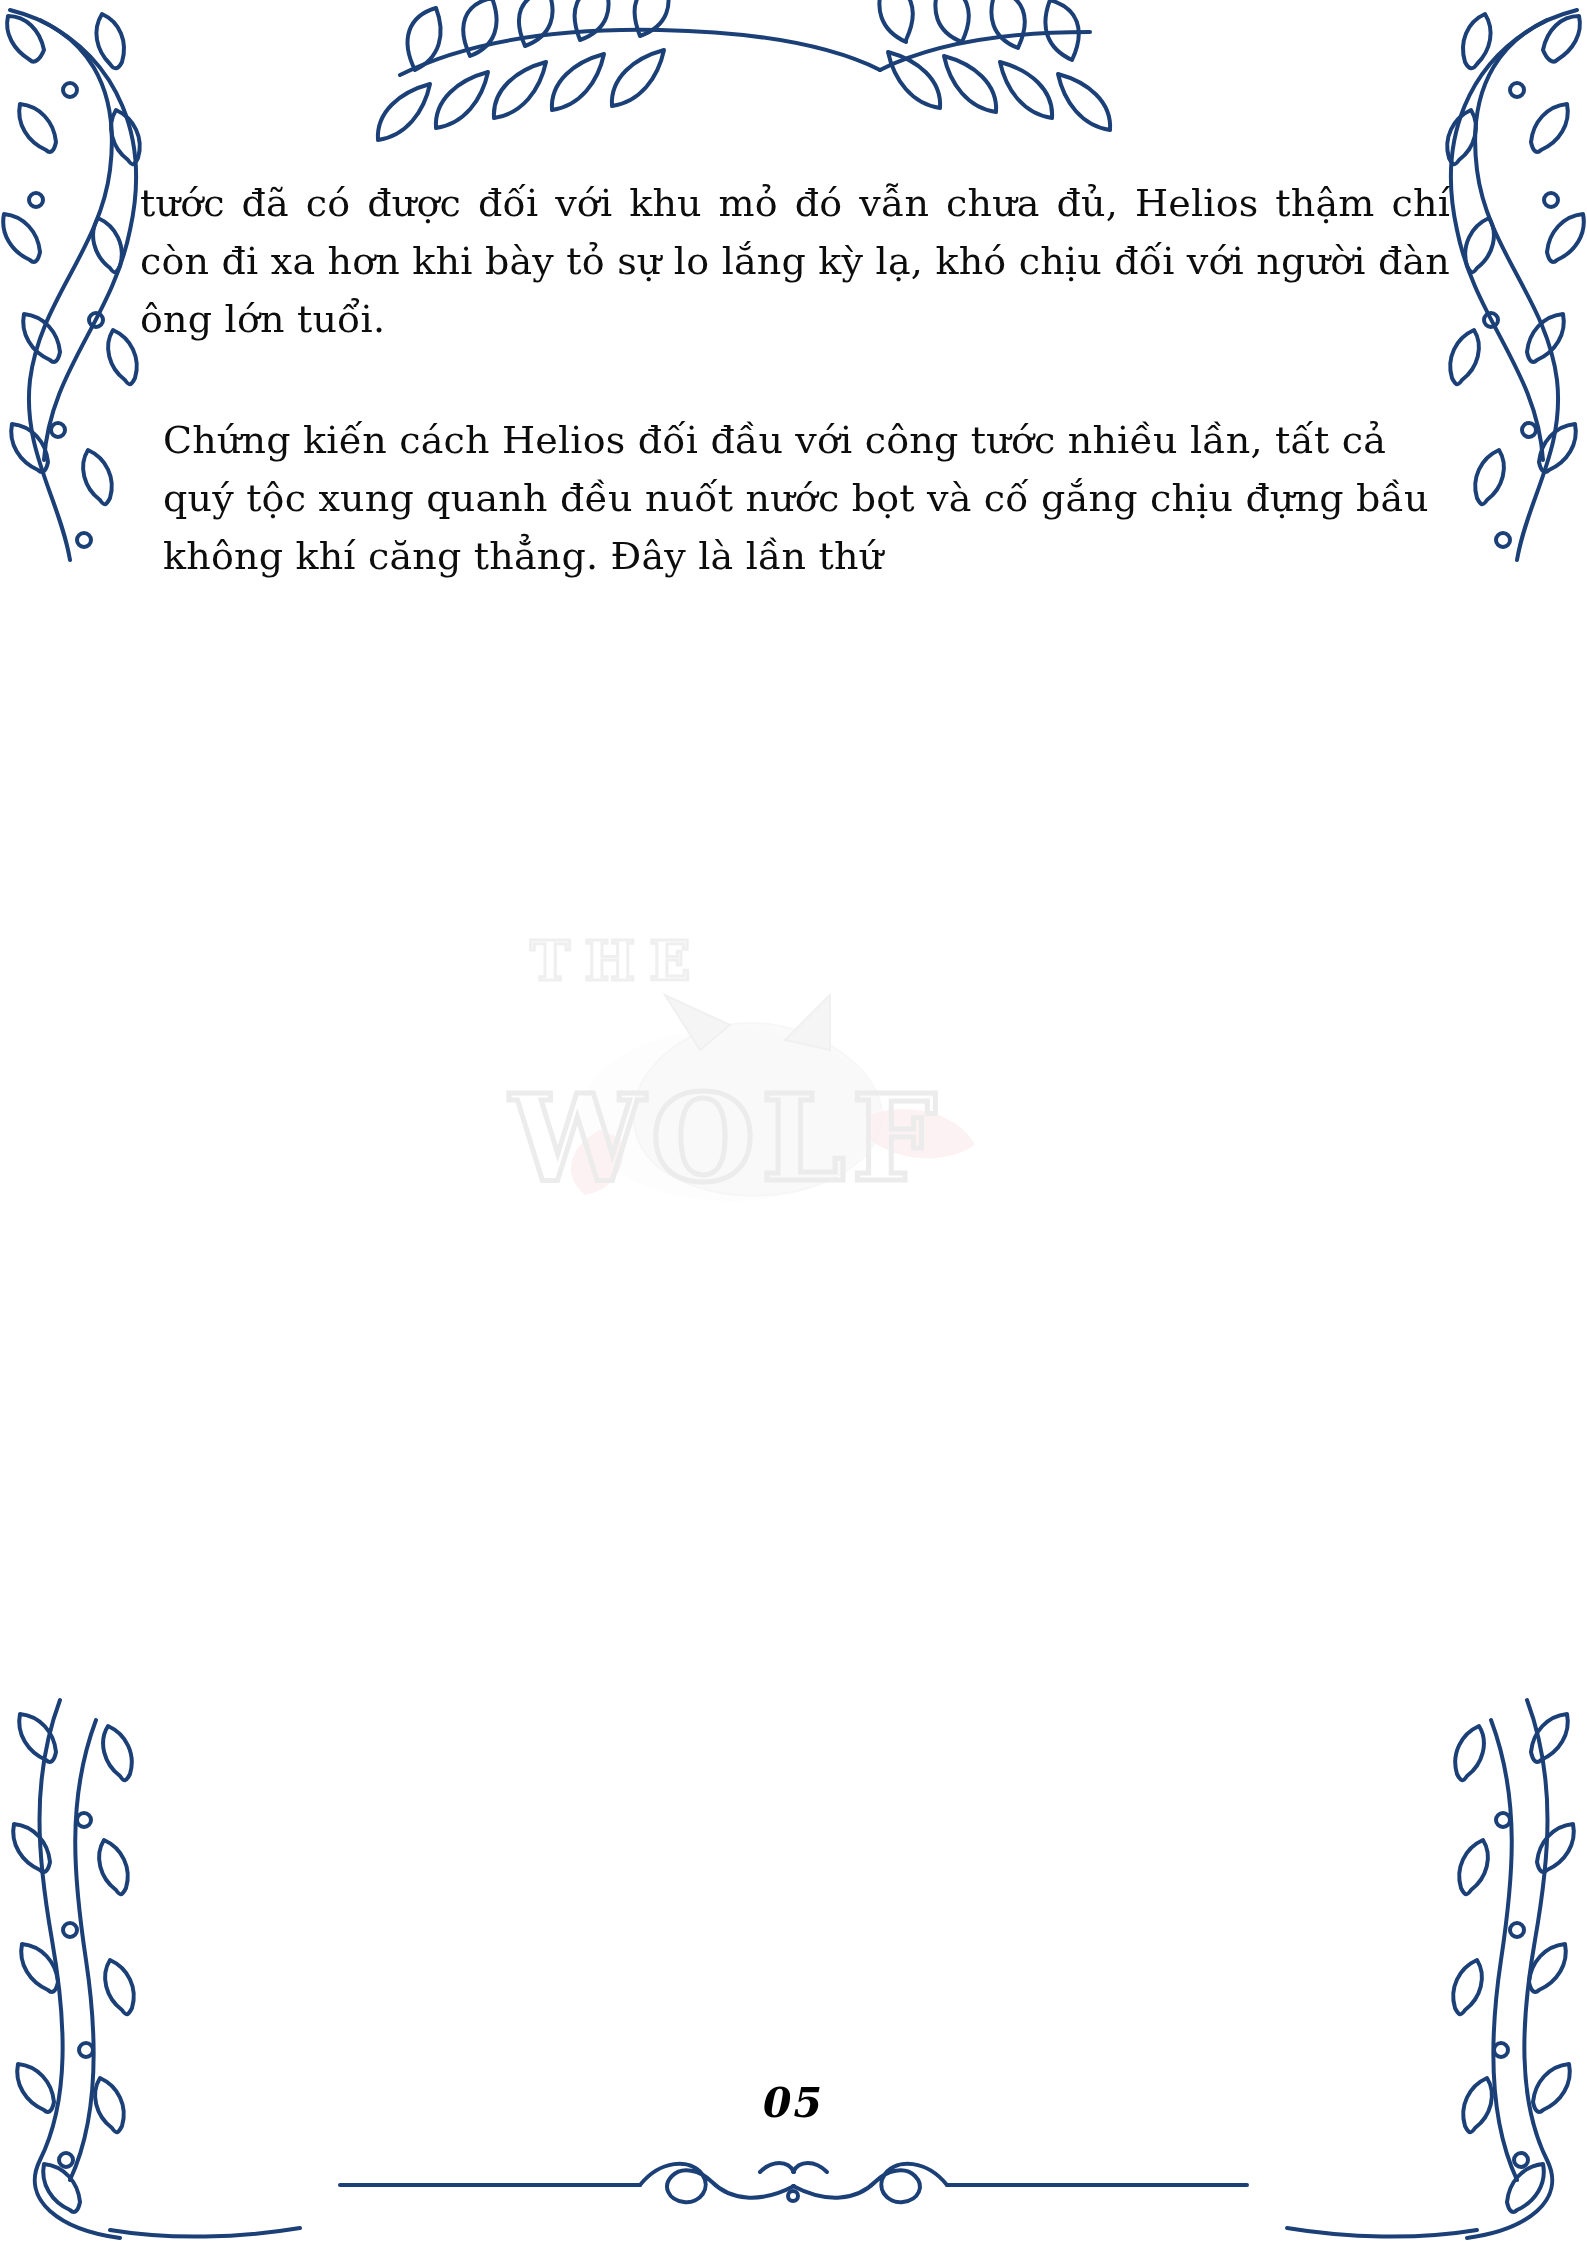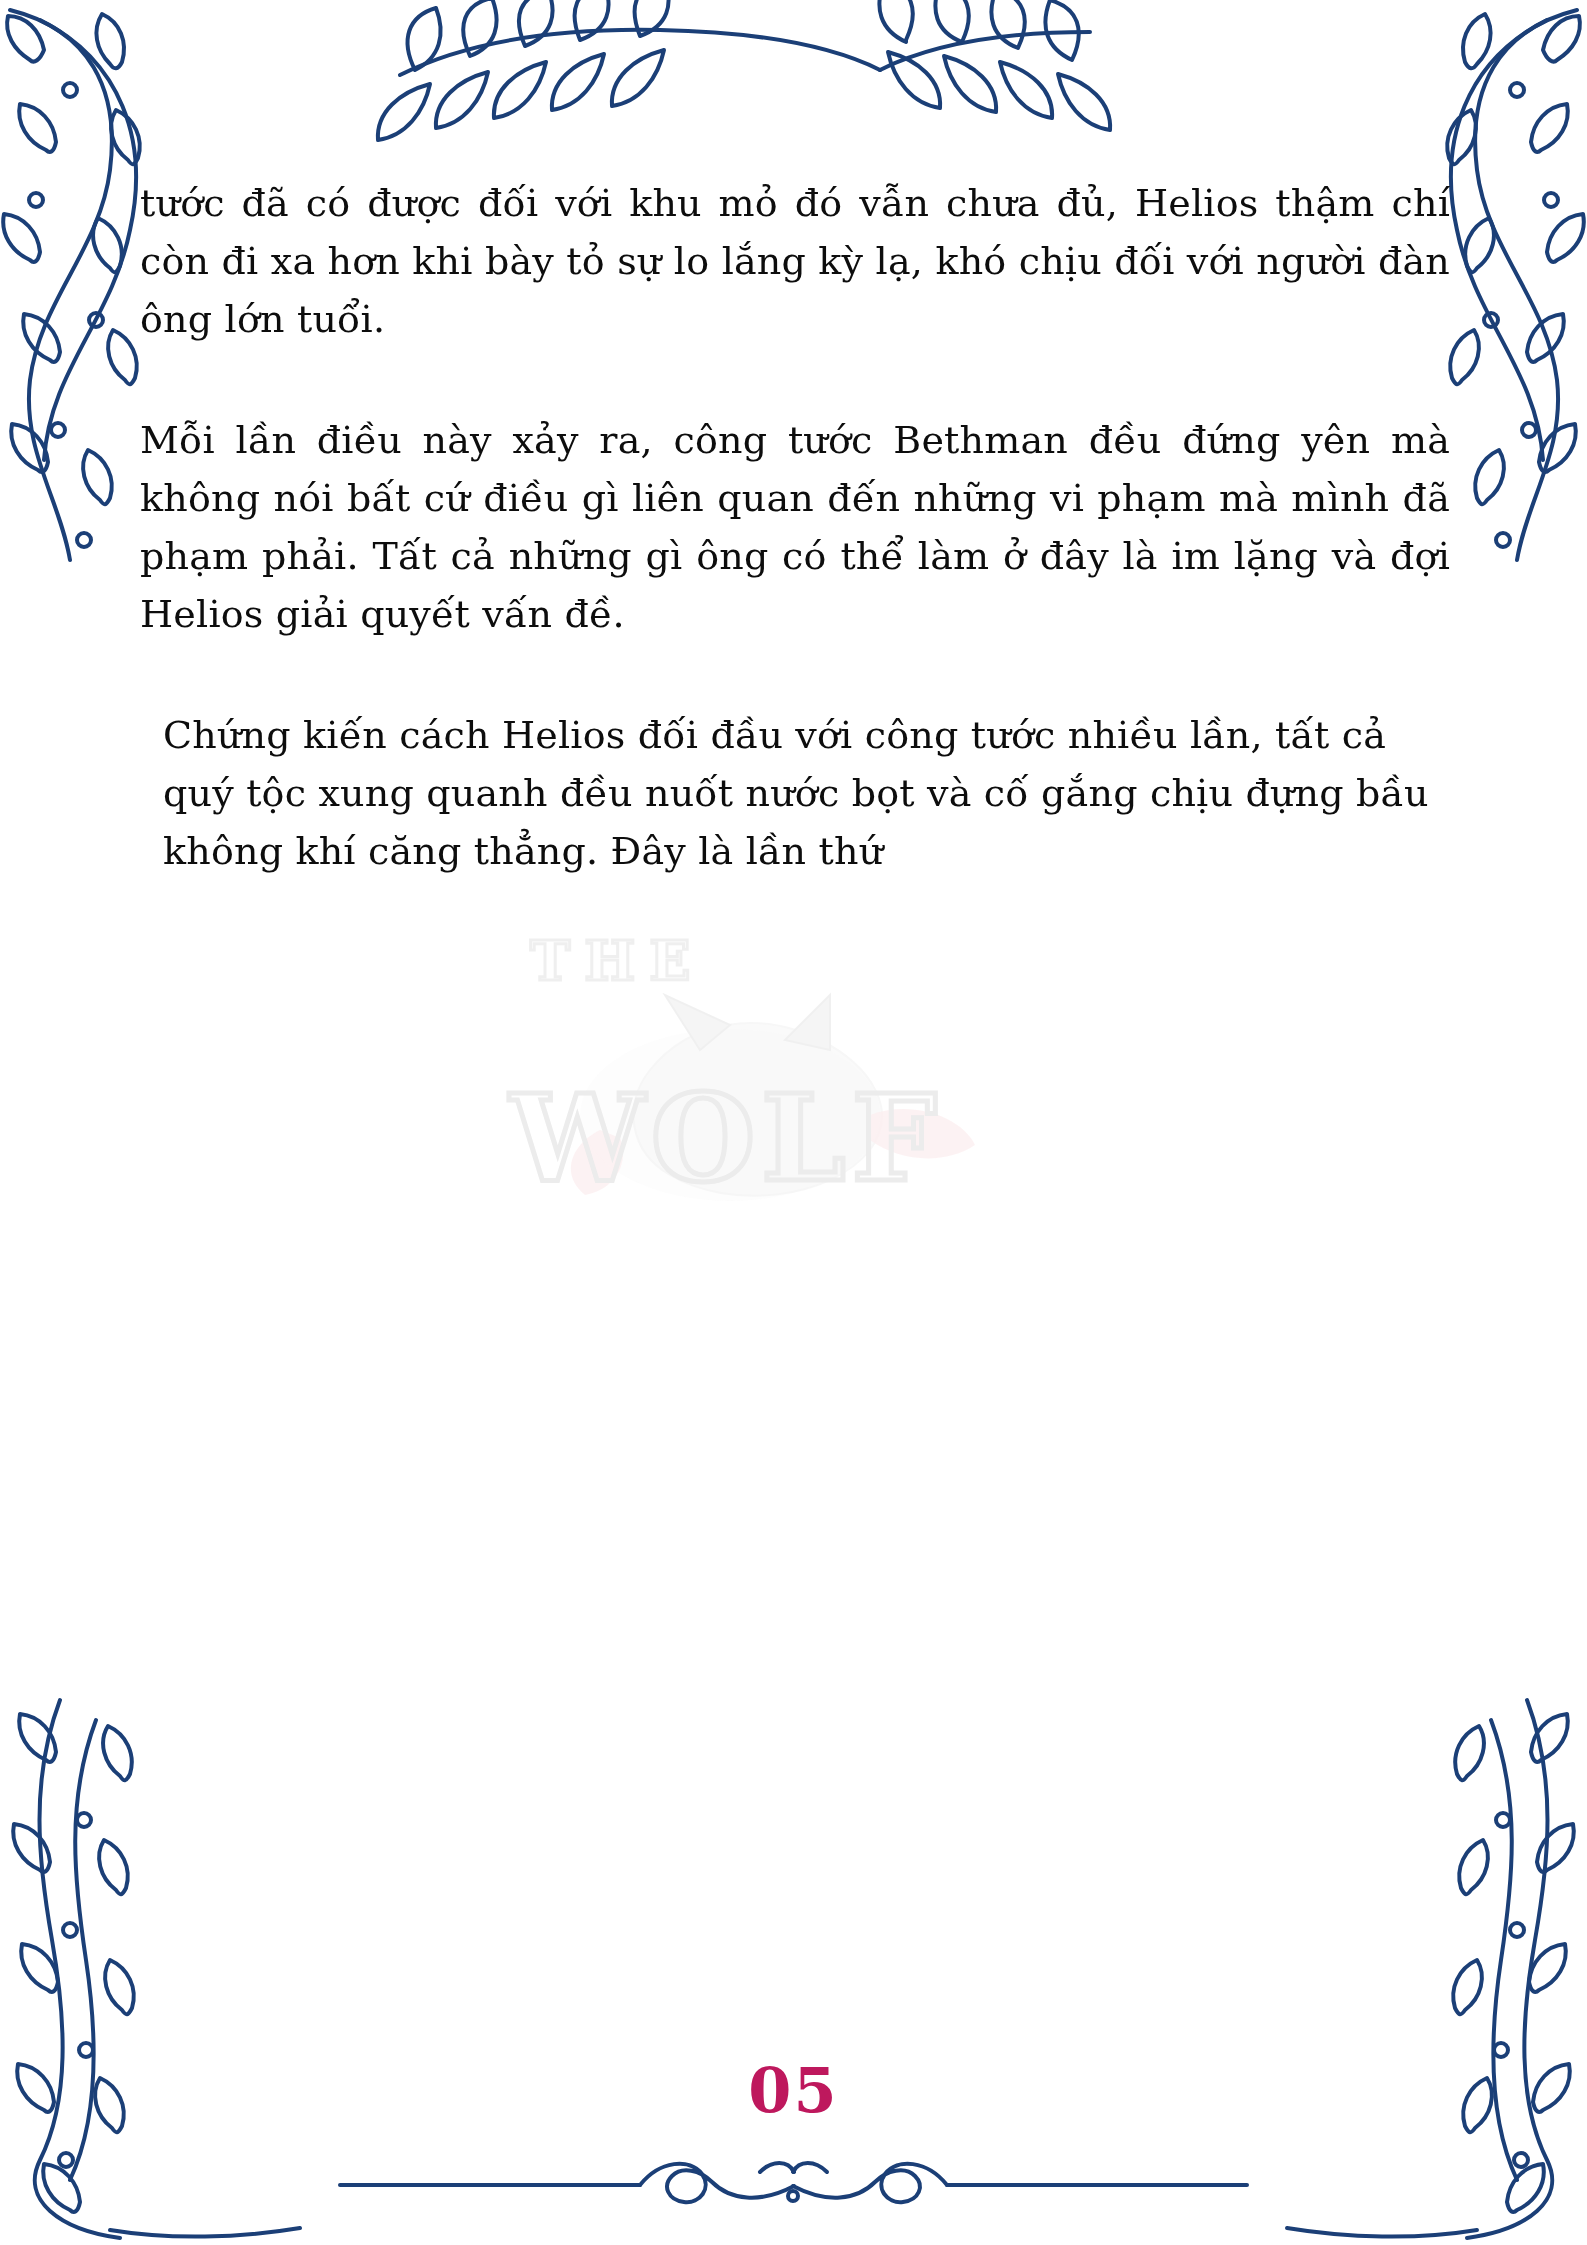--- a/index.html
+++ b/index.html
@@ -62,23 +62,24 @@
 
   
   .page-number {
     position: absolute;
     left: 0;
     right: 0;
     bottom: 118px;
     text-align: center;
     font-family: "DejaVu Serif", serif;
     font-weight: bold;
-    font-size: 62px;
-    color: #be185d;
+    font-size: 41px;
+    color: #000000;
     letter-spacing: 2px;
+    font-style: italic;
   }
 </style>
 </head>
 <body>
 
 <div class="page">
 
   <svg class="frame-svg" viewBox="0 0 1587 2245" xmlns="http://www.w3.org/2000/svg">
     <g fill="none" stroke="#1b3f77" stroke-width="4" stroke-linecap="round" stroke-linejoin="round">
 
@@ -205,19 +206,18 @@
       <path d="M300 150 L265 95 L330 125 Z" fill="#d2d2d2" stroke="#bdbdbd" stroke-width="2"></path>
       <path d="M385 140 L430 95 L430 150 Z" fill="#d2d2d2" stroke="#bdbdbd" stroke-width="2"></path>
       <path d="M470 215 C510 200 560 215 575 245 C545 265 500 262 470 240 Z" fill="#f3b8bd" opacity="0.8"></path>
       <path d="M200 230 C170 245 160 275 185 295 C215 290 230 262 220 238 Z" fill="#f3b8bd" opacity="0.8"></path>
       <text x="110" y="280" font-family="DejaVu Serif, serif" font-size="120" font-weight="bold" fill="none" stroke="#a8a8a8" stroke-width="5" letter-spacing="6">WOLF</text>
     </g>
   </svg>
 
   <div class="content">
     <p class="para">tước đã có được đối với khu mỏ đó vẫn chưa đủ, Helios thậm chí còn đi xa hơn khi bày tỏ sự lo lắng kỳ lạ, khó chịu đối với người đàn ông lớn tuổi.</p>
-    <p class="para">Mỗi lần điều này xảy ra, công tước Bethman đều đứng yên mà không nói bất cứ điều gì liên quan đến những vi phạm mà mình đã phạm phải. Tất cả những gì ông có thể làm ở đây là im lặng và đợi Helios giải quyết vấn đề.</p>
     <p class="para last-left">Chứng kiến cách Helios đối đầu với công tước nhiều lần, tất cả quý tộc xung quanh đều nuốt nước bọt và cố gắng chịu đựng bầu không khí căng thẳng. Đây là lần thứ</p>
   </div>
 
   <div class="page-number">05</div>
 
 </div>
 
 </body></html>

